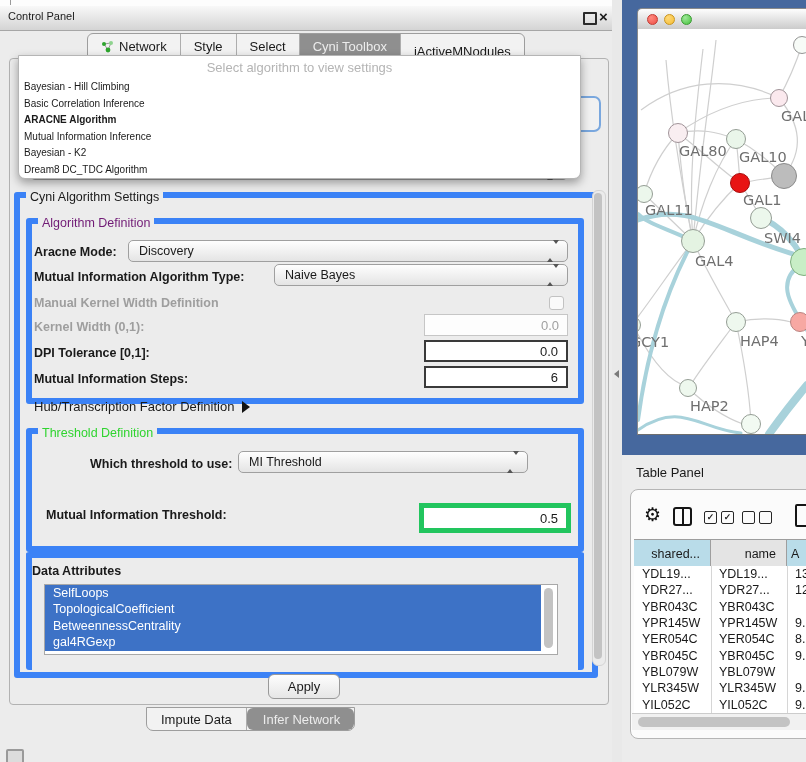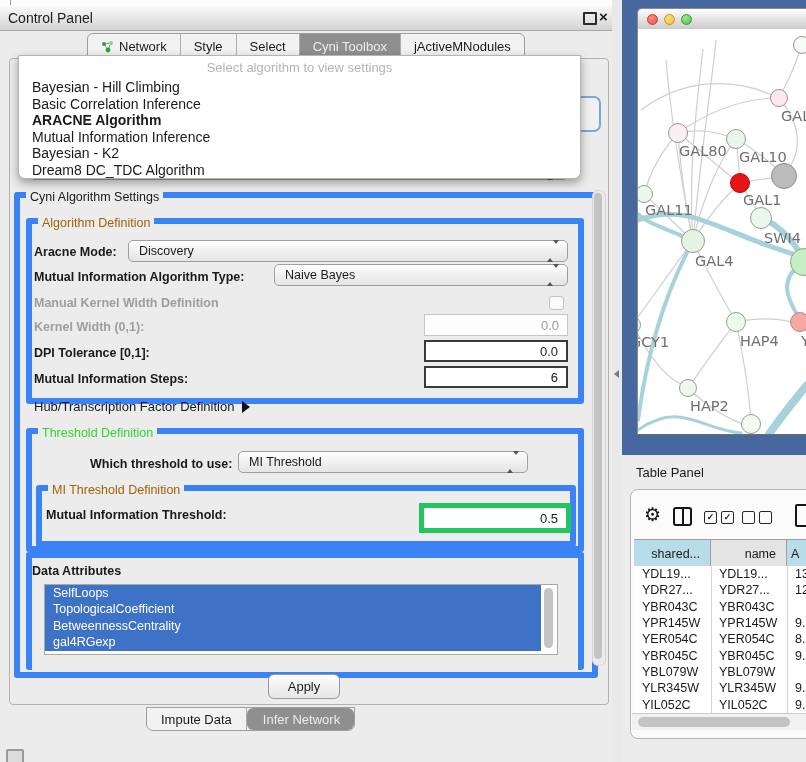--- a/index.html
+++ b/index.html
@@ -2,42 +2,42 @@
 <html><head>
 <meta charset="utf-8">
 <style>
   html,body{margin:0;padding:0;}
   #app{position:relative;width:806px;height:762px;background:#ececec;overflow:hidden;
        font-family:"Liberation Sans",sans-serif;color:#1a1a1a;}
   .abs{position:absolute;}
   
   .cp-titlebar{left:0;top:6px;width:612px;height:24px;
     background:linear-gradient(#f8f8f8,#d4d4d4);border-bottom:1px solid #a6a6a6;}
-  .cp-title{left:8px;top:10px;font-size:14px;color:#1c1c1c;}
+  .cp-title{left:8px;top:10px;font-size:11px;color:#1c1c1c;}
   .float-icon{width:10px;height:9px;border:2px solid #2b2b2b;border-radius:1px;}
   .close-icon{font-size:15px;font-weight:bold;color:#1c1c1c;line-height:14px;}
   
   .tabbar{left:87px;top:33px;height:25px;display:flex;border:1px solid #9d9d9d;
     border-radius:6px 6px 0 0;background:#f2f2f2;overflow:hidden;}
   .tab{display:flex;align-items:center;gap:5px;padding:0 13px;font-size:13px;
     border-right:1px solid #adadad;white-space:nowrap;}
-  .tab:last-child{border-right:none;}
+  .tab:last-child{border-right:none;align-items:flex-end;}
   .tab.sel{background:#8f8f8f;color:#ececec;}
   
   .popup{left:18px;top:55px;width:561px;height:122px;background:#fff;
     border:1px solid #b5b5b5;border-radius:0 0 7px 7px;
     box-shadow:0 4px 10px rgba(0,0,0,.35);z-index:40;}
   .popup-prompt{width:100%;text-align:center;top:4px;font-size:13px;color:#b4b4b4;}
-  .popup-item{left:13px;font-size:14px;height:16.5px;line-height:16.5px;white-space:nowrap;}
+  .popup-item{left:5px;font-size:10px;height:16.5px;line-height:16.5px;white-space:nowrap;}
   .popup-item.bold{font-weight:bold;}
   
   .panelbox{left:9px;top:58px;width:598px;height:645px;border:1px solid #b2b2b2;border-radius:4px;}
   .group{border:6px solid #3b82f6;border-radius:3px;}
   .gtitle{top:-8px;left:6px;background:#ececec;padding:0 4px;font-size:12.5px;white-space:nowrap;}
-  .blue{color:#a16207;text-align:right;} .green{color:#2fd42f;}
+  .blue{color:#701a75;text-align:right;} .green{color:#2fd42f;}
   .lbl{font-size:12.5px;font-weight:bold;white-space:nowrap;}
   .lbl.dis{color:#9e9e9e;}
   .combo{background:linear-gradient(#fefefe,#e4e4e4);border:1px solid #9f9f9f;border-radius:5px;
     display:flex;align-items:center;padding:0 24px 0 10px;font-size:12.5px;}
   .arrows{position:absolute;right:8px;top:50%;transform:translateY(-50%);}
   .arr-up{width:0;height:0;border-left:3.5px solid transparent;border-right:3.5px solid transparent;
     border-bottom:4.5px solid #555;margin-bottom:2px;}
   .arr-dn{width:0;height:0;border-left:3.5px solid transparent;border-right:3.5px solid transparent;
     border-top:4.5px solid #555;}
   .field{background:#fff;display:flex;align-items:center;justify-content:flex-end;
@@ -176,23 +176,20 @@
     <span>Hub/Transcription Factor Definition</span><span class="tri-right"></span>
   </div>
 
   <div class="abs group" style="left:26px;top:428px;width:546px;height:112px;">
     <div class="abs gtitle green">Threshold Definition</div>
   </div>
   <div class="abs lbl" style="left:90px;top:457px;">Which threshold to use:</div>
   <div class="abs combo" style="left:238px;top:451px;width:290px;height:22px;box-sizing:border-box;">
     <span>MI Threshold</span>
     <span class="arrows"><span class="arr-up"></span><span class="arr-dn"></span></span>
-  </div>
-  <div class="abs group" style="left:36px;top:485px;width:528px;height:50px;">
-    <div class="abs gtitle blue">MI Threshold Definition</div>
   </div>
   <div class="abs lbl" style="left:46px;top:508px;">Mutual Information Threshold:</div>
   <div class="abs field f-mid" style="left:419px;top:503px;width:126px;height:20px;">0.5</div>
 
   <div class="abs group" style="left:26px;top:552px;width:546px;height:112px;border-bottom:none;"></div>
   <div class="abs lbl" style="left:32px;top:564px;">Data Attributes</div>
 
   <div class="abs attr-list">
     <div class="attr-item">SelfLoops</div>
     <div class="attr-item">TopologicalCoefficient</div>

